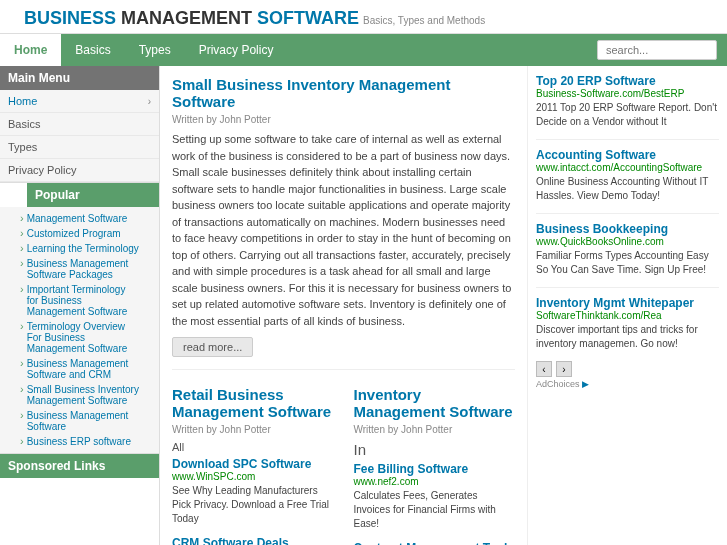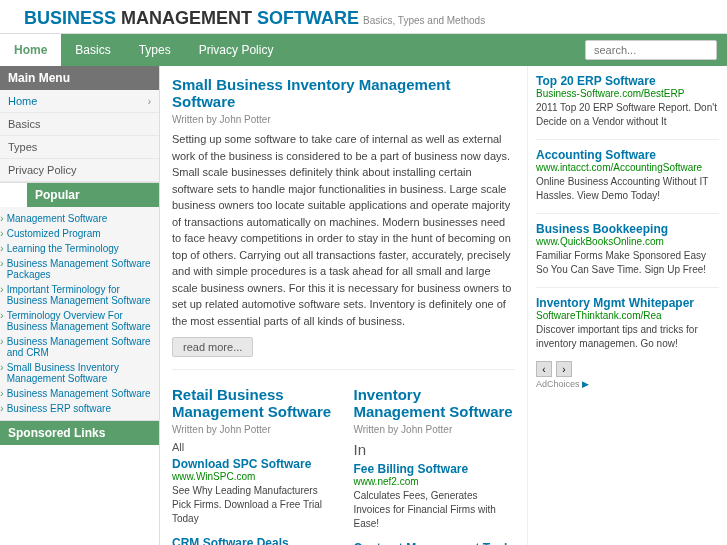--- a/index.html
+++ b/index.html
@@ -11,34 +11,34 @@
     #site-title .word-business { color: #0077aa; }
     #site-title .word-management { color: #333; }
     #site-title .word-software { color: #0077aa; }
     #site-title .subtitle { font-size: 10px; color: #888; font-weight: normal; margin-left: 4px; }
 
     
     #nav-bar { background: #5a9e6b; display: flex; align-items: center; padding: 0; height: 32px; }
     .nav-item { color: #fff; padding: 0 14px; height: 32px; line-height: 32px; cursor: pointer; font-size: 12px; }
     .nav-item.active { background: #fff; color: #5a9e6b; font-weight: bold; }
     #search-box { margin-left: auto; margin-right: 10px; }
-    #search-input { border: 1px solid #ccc; padding: 3px 8px; font-size: 11px; color: #aaa; width: 132px; border-radius: 2px; }
+    #search-input { border: 1px solid #ccc; padding: 3px 8px; font-size: 11px; color: #aaa; width: 120px; border-radius: 2px; }
 
     
     #content-wrapper { display: flex; }
 
     
     #sidebar { width: 160px; min-width: 160px; border-right: 1px solid #ddd; }
     .sidebar-section-title { background: #737373; color: #fff; padding: 5px 8px; font-size: 12px; font-weight: bold; }
     .sidebar-menu { background: #f5f5f5; border-bottom: 1px solid #ddd; }
     .sidebar-link { display: flex; align-items: center; justify-content: space-between; padding: 5px 8px; color: #0077aa; font-size: 11px; cursor: pointer; border-bottom: 1px solid #e8e8e8; text-decoration: none; }
     .sidebar-link .arrow { color: #888; font-size: 10px; }
     .sidebar-link.plain { color: #555; }
     .sidebar-section-popular { background: #5a9e6b; color: #fff; padding: 5px 8px; font-size: 12px; font-weight: bold; margin-top: 0; margin-left: 27px; }
-    .sidebar-list { padding: 4px 0; background: #f5f5f5; border-bottom: 1px solid #ddd; }
+    .sidebar-list { padding: 4px 20px; background: #f5f5f5; border-bottom: 1px solid #ddd; }
     .sidebar-list-item { color: #0077aa; font-size: 10px; padding: 2px 0; cursor: pointer; display: flex; align-items: flex-start; gap: 3px; }
     .sidebar-list-item::before { content: "›"; color: #5a9e6b; font-size: 11px; margin-top: -1px; flex-shrink: 0; }
     .sidebar-section-sponsored { background: #5a9e6b; color: #fff; padding: 5px 8px; font-size: 12px; font-weight: bold; }
 
     
     #main { flex: 1; padding: 10px 12px; }
 
     
     .article { margin-bottom: 16px; border-bottom: 1px solid #eee; padding-bottom: 12px; }
     .article-title { color: #0077aa; font-size: 15px; font-weight: bold; margin-bottom: 4px; cursor: pointer; }
@@ -128,21 +128,21 @@
       </div>
 
       <div class="article-row">
         <div class="article-col">
           <div class="article-title">Retail Business Management Software</div>
           <div class="article-meta">Written by John Potter</div>
           <div style="font-size:11px; color:#555; margin-bottom:4px;">All</div>
           <div class="ad-item">
             <span class="ad-title">Download SPC Software</span>
             <span class="ad-url">www.WinSPC.com</span>
-            <div class="ad-desc">See Why Leading Manufacturers Pick Firms. Download a Free Trial Today</div>
+            <div class="ad-desc">See Why Leading Manufacturers Pick Privacy. Download a Free Trial Today</div>
           </div>
           <div class="ad-item">
             <span class="ad-title">CRM Software Deals</span>
             
             
           </div>
         </div>
         <div class="article-col">
           <div class="article-title">Inventory Management Software</div>
           <div class="article-meta">Written by John Potter</div>
@@ -170,21 +170,21 @@
       <hr class="ad-divider">
       <div class="ad-item">
         <span class="ad-title">Accounting Software</span>
         <span class="ad-url">www.intacct.com/AccountingSoftware</span>
         <div class="ad-desc">Online Business Accounting Without IT Hassles. View Demo Today!</div>
       </div>
       <hr class="ad-divider">
       <div class="ad-item">
         <span class="ad-title">Business Bookkeeping</span>
         <span class="ad-url">www.QuickBooksOnline.com</span>
-        <div class="ad-desc">Familiar Forms Make Sponsored Easy So You Can Save Time. Sign Up Free!</div>
+        <div class="ad-desc">Familiar Forms Types Accounting Easy So You Can Save Time. Sign Up Free!</div>
       </div>
       <hr class="ad-divider">
       <div class="ad-item">
         <span class="ad-title">Inventory Mgmt Whitepaper</span>
         <span class="ad-url">SoftwareThinktank.com/Rea</span>
         <div class="ad-desc">Discover important tips and tricks for inventory managemen. Go now!</div>
       </div>
       <div class="ad-nav">
         <button class="ad-nav-btn">‹</button>
         <button class="ad-nav-btn">›</button>

